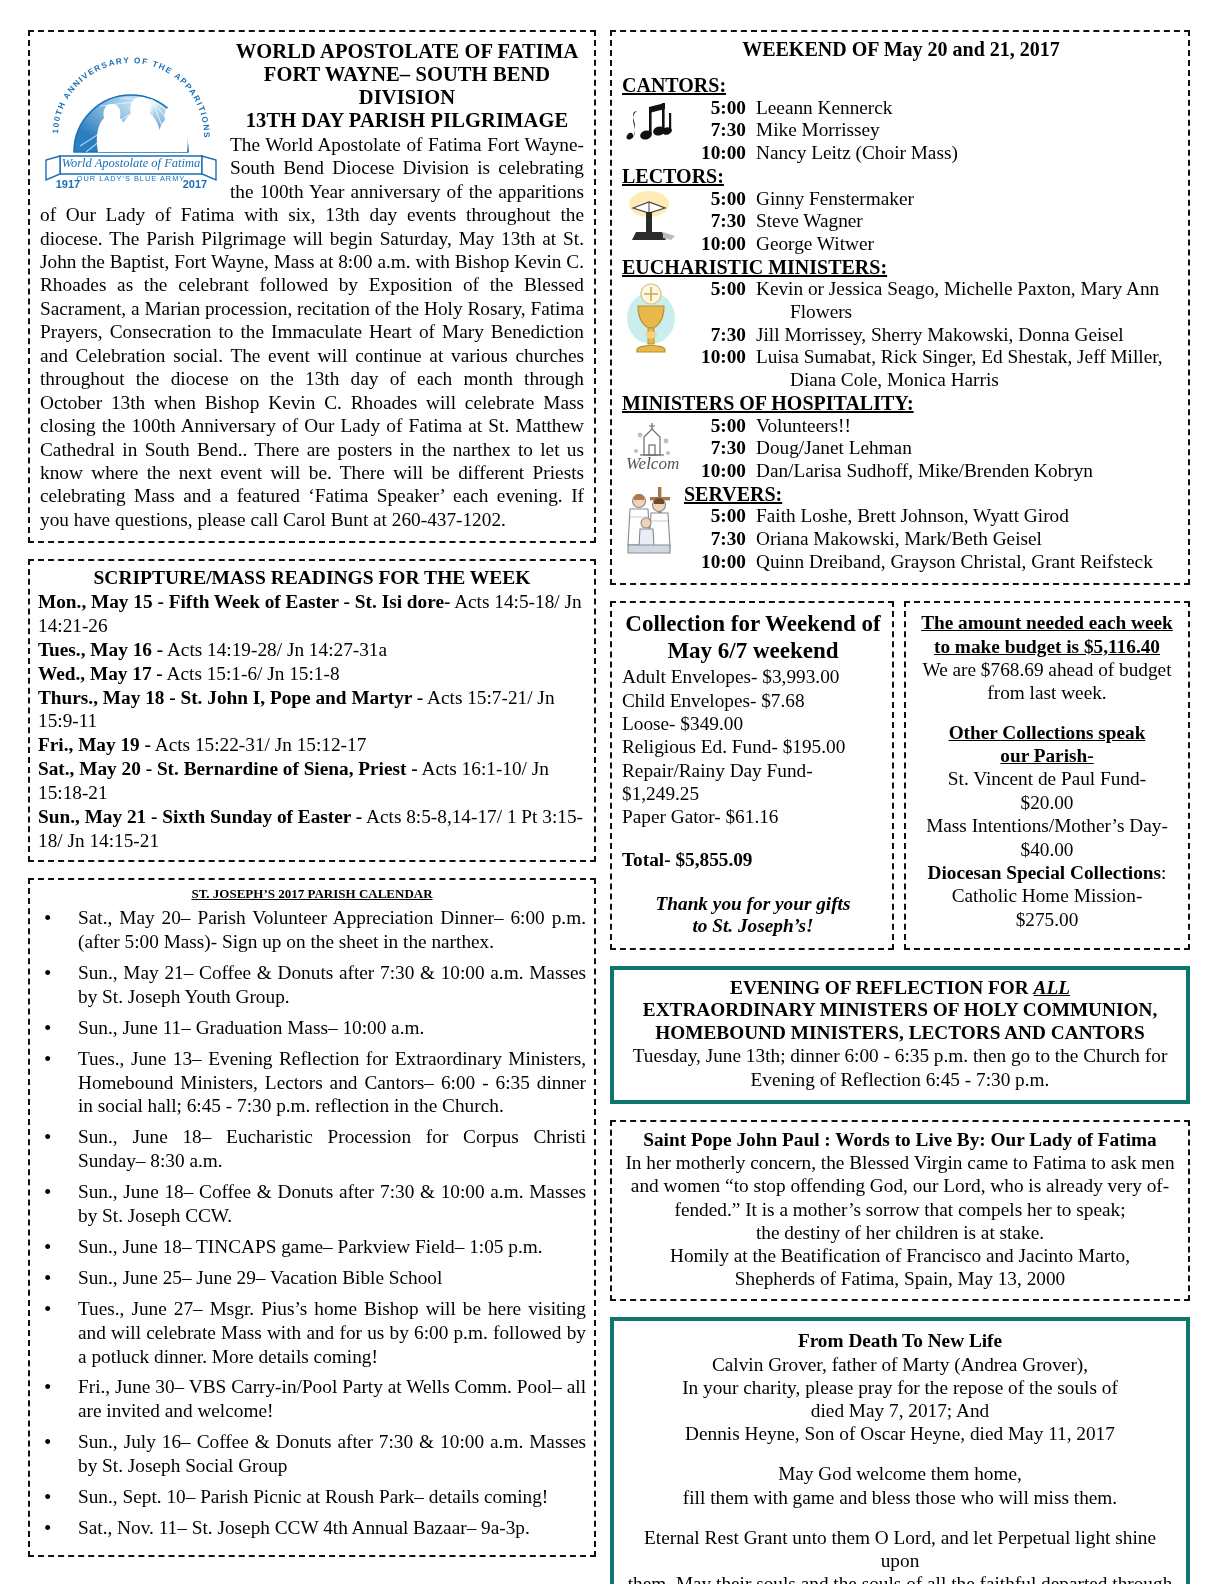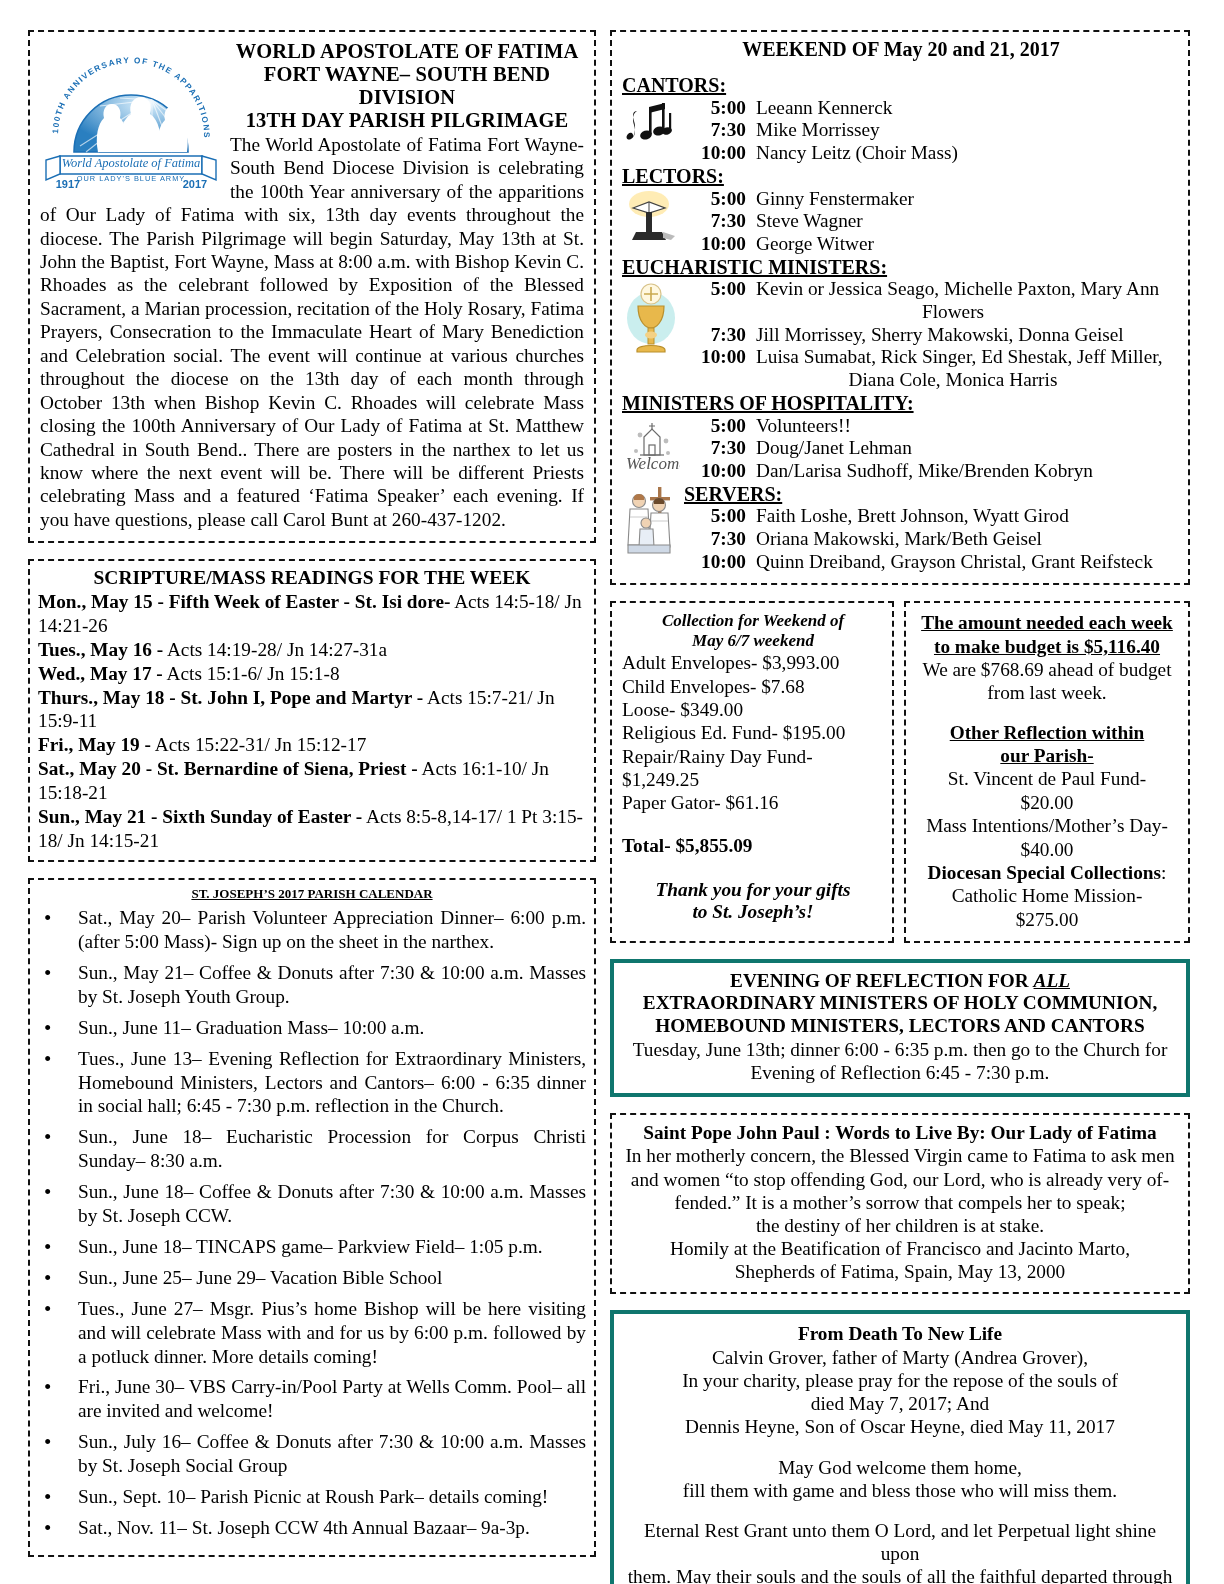--- a/index.html
+++ b/index.html
@@ -141,32 +141,31 @@
     line-height: 1.175;
   }
   .min-time {
     font-weight: bold;
     flex: 0 0 72px;
     text-align: right;
     padding-right: 10px;
     box-sizing: border-box;
   }
   .min-names { flex: 1 1 auto; }
-  .min-cont { margin-left: 42px; font-size: 19.3px; line-height: 1.175; text-align: center; }
+  .min-cont { margin-left: 106px; font-size: 19.3px; line-height: 1.175; }
 
   
   .two-up { display: flex; gap: 10px; }
   .two-up > div { flex: 1 1 0; margin-bottom: 16px; }
   #collection-box { padding: 8px 8px 10px 10px; }
   #budget-box { padding: 8px 10px 10px 10px; }
   .coll-title {
     text-align: center;
     font-weight: bold;
-    font-style: italic;
-    font-size: 17px;
+    font-size: 23px;
     line-height: 1.17;
   }
   .coll-line { font-size: 19.3px; line-height: 1.21; }
   .coll-total { font-size: 19.3px; font-weight: bold; margin-top: 20px; }
   .coll-thanks {
     text-align: center;
     font-style: italic;
     font-weight: bold;
     font-size: 19.3px;
     line-height: 1.17;
@@ -521,21 +520,21 @@
           <div>to St. Joseph’s!</div>
         </div>
       </div>
 
       <div class="dbox" id="budget-box">
         <div class="bud-line b">The amount needed each week</div>
         <div class="bud-line b">to make budget is $5,116.40</div>
         <div class="bud-line">We are $768.69 ahead of budget</div>
         <div class="bud-line">from last week.</div>
         <div class="bud-gap"></div>
-        <div class="bud-line b">Other Reflection within</div>
+        <div class="bud-line b">Other Collections speak</div>
         <div class="bud-line b">our Parish-</div>
         <div class="bud-line">St. Vincent de Paul Fund-</div>
         <div class="bud-line">$20.00</div>
         <div class="bud-line">Mass Intentions/Mother’s Day-</div>
         <div class="bud-line">$40.00</div>
         <div class="bud-line"><span class="b">Diocesan Special Collections</span><span>:</span></div>
         <div class="bud-line">Catholic Home Mission-</div>
         <div class="bud-line">$275.00</div>
       </div>
     </div>

